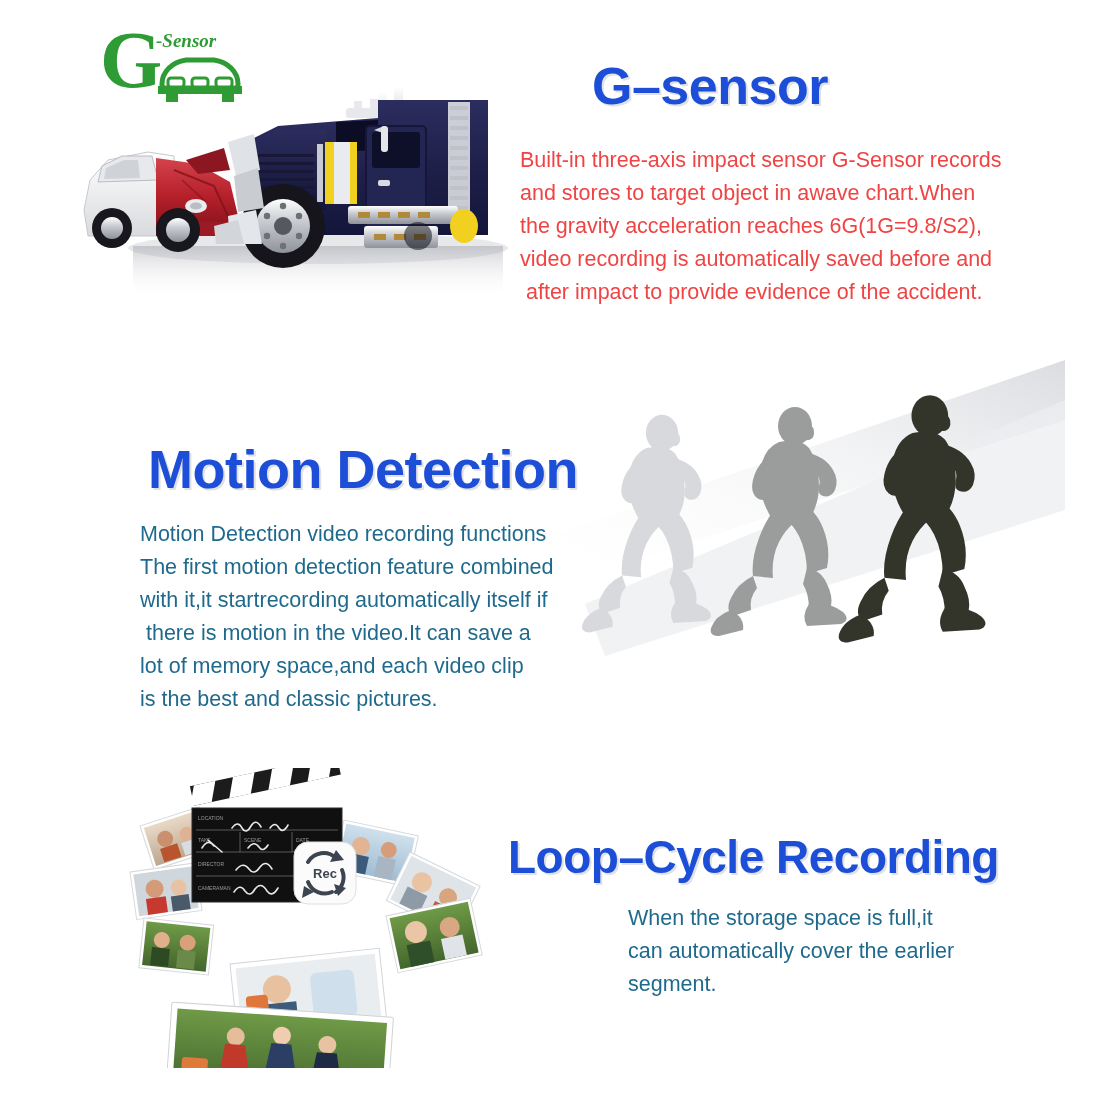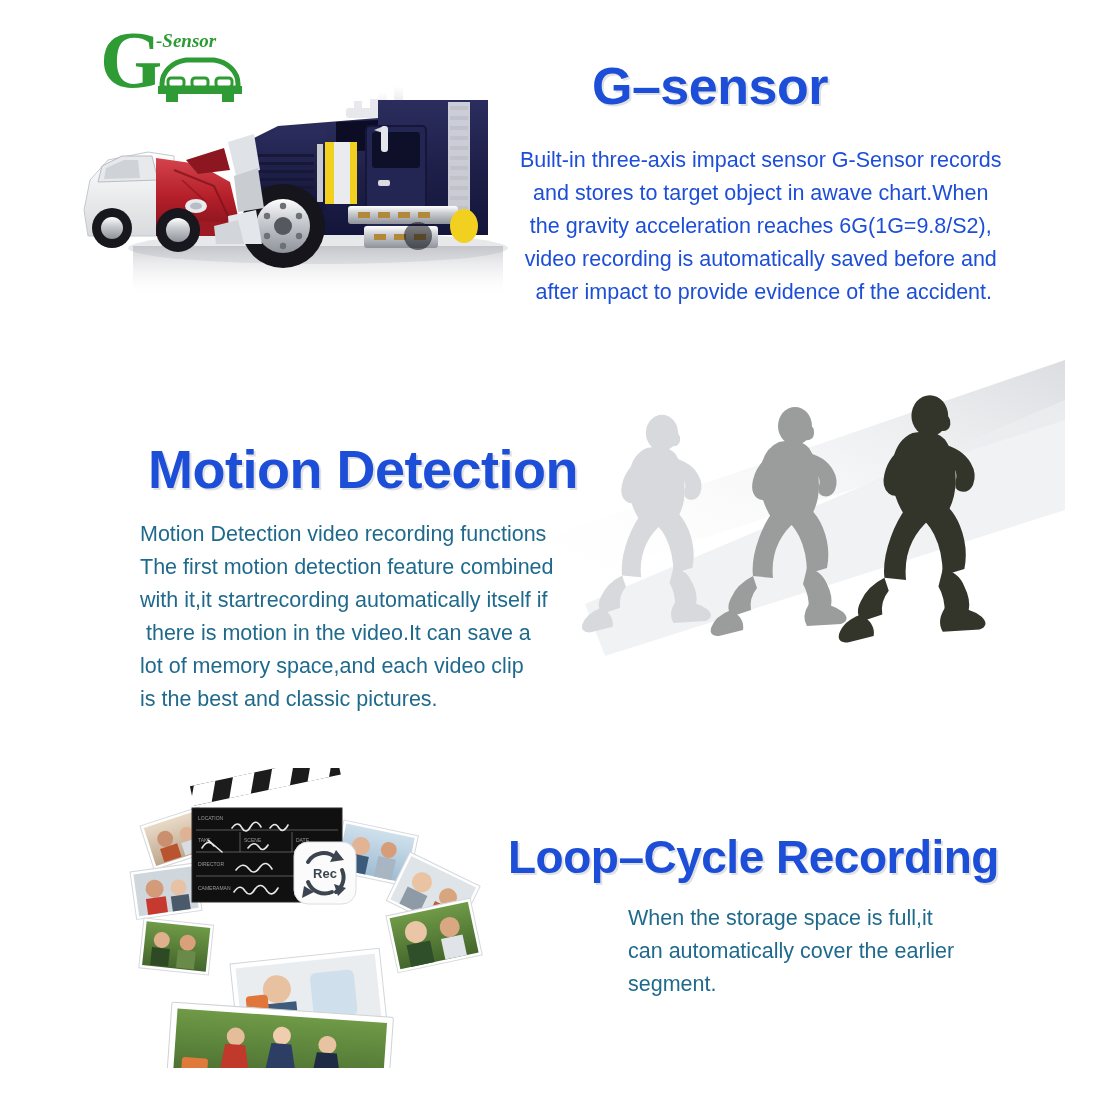--- a/index.html
+++ b/index.html
@@ -44,25 +44,24 @@
   #gsensor-heading { left: 592px; top: 56px; font-size: 52px; }
   #gsensor-clip {
     position: absolute;
     left: 510px; top: 140px;
     width: 508px; height: 175px;
     overflow: hidden;
   }
   #gsensor-text-inner {
     position: absolute; left: 10px; top: 4px;
     font-family: "Liberation Sans", sans-serif;
-    color: #1d4ed8;
+    color: #ef4444;
     font-size: 21.5px;
     line-height: 33px;
     white-space: pre;
-    text-align: center;
   }
 
   
   #gsensor-logo { position: absolute; left: 100px; top: 24px; width: 150px; height: 86px; }
   #logo-g {
     position: absolute; left: 0; top: -4px;
     font-family: "Liberation Serif", serif;
     font-size: 80px;
     font-weight: bold;
     color: #2E9B34;

